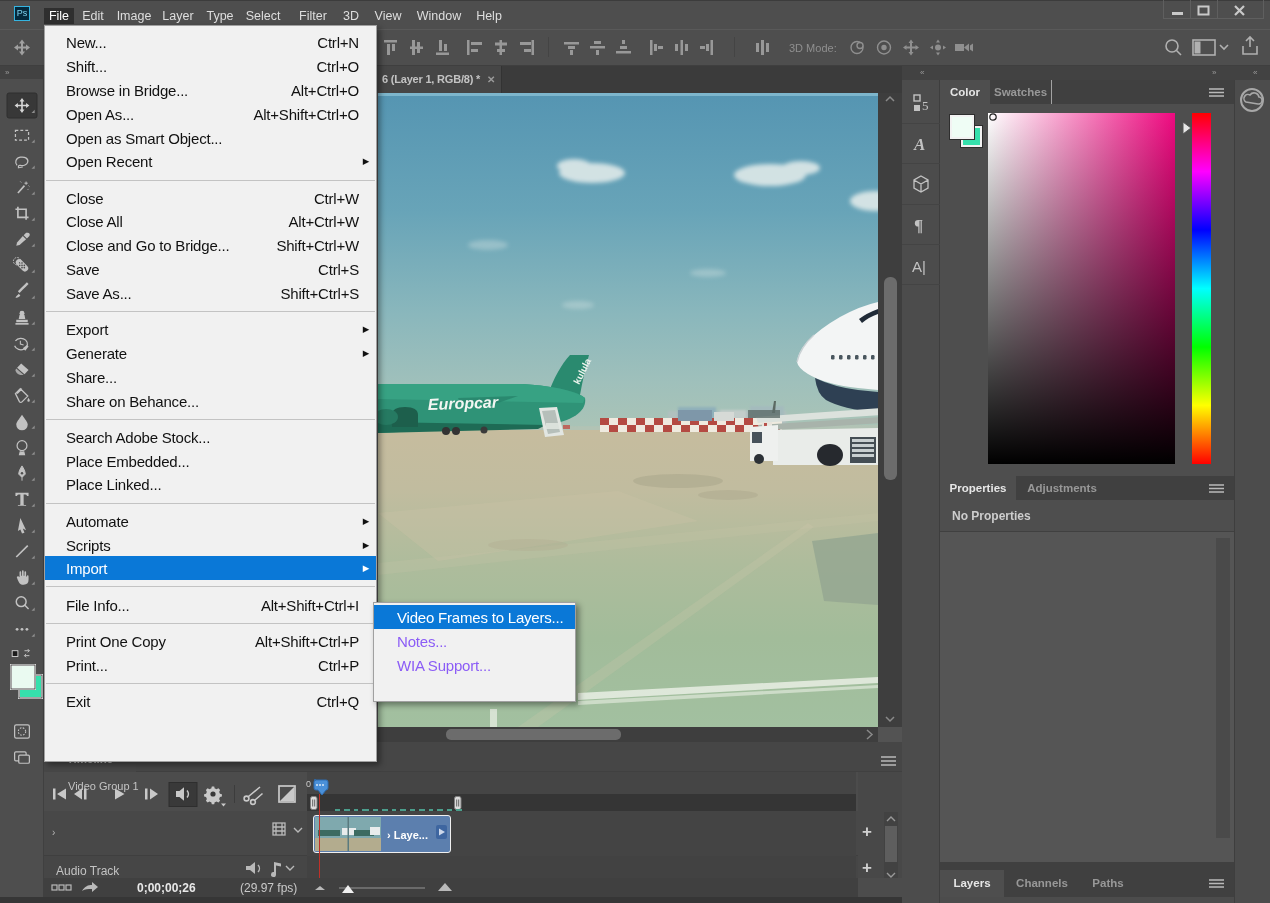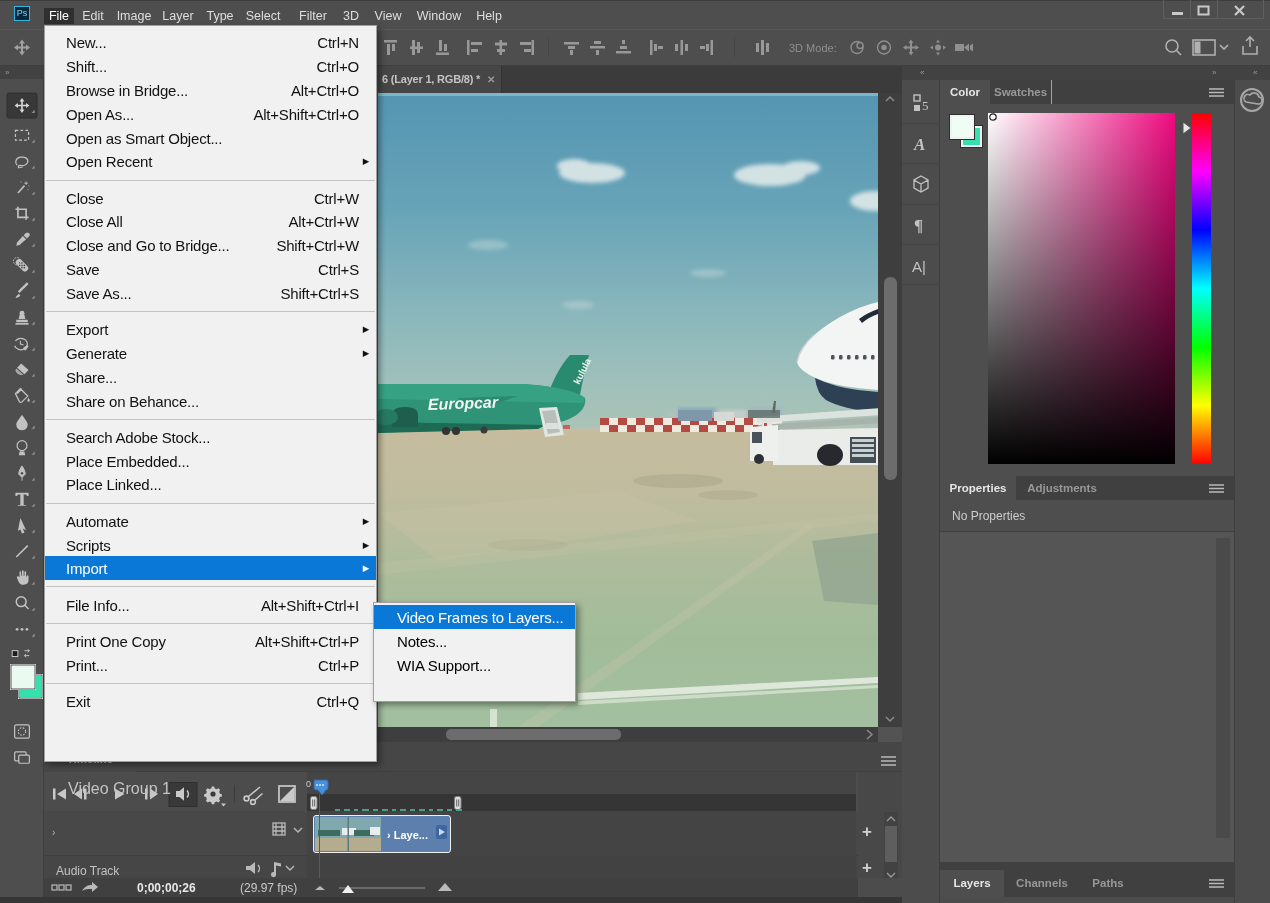--- a/index.html
+++ b/index.html
@@ -38,21 +38,21 @@
 #filemenu{left:44px;top:25px;width:333px;height:737px;background:#f1f1f1;border:1px solid #a0a0a0;box-shadow:3px 3px 6px rgba(0,0,0,0.4)}
 .mi{position:relative;height:23.8px;color:#111;font-size:15px;letter-spacing:-0.2px}
 .mi .lab{position:absolute;left:21px;top:50%;transform:translateY(-50%)}
 .mi .sc{position:absolute;right:17px;top:50%;transform:translateY(-50%)}
 .mi .arr{position:absolute;right:7px;top:50%;transform:translateY(-50%);font-size:8.5px}
 .mi.hl{background:#0a78d7;color:#fff}
 .mi.dis{color:#9f9f9f}
 .msep{height:12.5px;position:relative}
 .msep:after{content:"";position:absolute;left:1px;right:1px;top:50%;border-top:1px solid #c3c3c3}
 #submenu{left:373px;top:602px;width:203px;height:100px;background:#f1f1f1;border:1px solid #a0a0a0;box-shadow:3px 3px 6px rgba(0,0,0,0.4)}
-.si{position:relative;height:24px;color:#000000;font-size:15px;letter-spacing:-0.2px}
+.si{position:relative;height:24px;color:#8b5cf6;font-size:15px;letter-spacing:-0.2px}
 .si .lab{position:absolute;left:23px;top:50%;transform:translateY(-50%)}
 .si.hl{background:#0a78d7;color:#fff}
 .si.dis{color:#9f9f9f}
 </style></head>
 <body>
 <div class="a" id="titlebar"></div>
 <div class="a" id="pslogo">Ps</div>
 <div class="a mtab" id="mfile" style="left:44px;width:30px">File</div>
 <div class="a mtab" style="left:80px;width:26px">Edit</div>
 <div class="a mtab" style="left:114px;width:40px">Image</div>
@@ -545,21 +545,21 @@
     </g>
 <g>
       <rect x="235" y="7" width="16" height="16" fill="none" stroke="#c9c9c9" stroke-width="1.7"></rect>
       <path d="M250,8 L236,22 L250,22 Z" fill="#c9c9c9"></path>
     </g>
 </svg>
 
 <div class="a" style="left:44px;top:811px;width:814px;height:45px;background:#484848;border-bottom:1px solid #3f3f3f"></div>
 <div class="a" style="left:44px;top:856px;width:814px;height:22px;background:#464646"></div>
 <div class="a" style="left:52px;top:827px;color:#b5b5b5;font-size:10px">›</div>
-<div class="a" style="left:68px;top:780px;color:#c3c3c3;font-size:16px">Video Group 1</div>
+<div class="a" style="left:68px;top:780px;color:#c3c3c3;font-size:11px">Video Group 1</div>
 <div class="a" style="left:56px;top:864px;color:#c3c3c3;font-size:12px">Audio Track</div>
 
 <svg class="a" style="left:270px;top:820px" width="40" height="20">
     <g fill="none" stroke="#b9b9b9" stroke-width="1.3">
       <rect x="3" y="3" width="12" height="12"></rect>
       <path d="M6,3 v12 M12,3 v12 M3,7 h12 M3,11 h12"></path>
     </g>
     <path d="M24,8 l4,4 4,-4" stroke="#b9b9b9" fill="none" stroke-width="1.4"></path>
   </svg>
 <svg class="a" style="left:242px;top:858px" width="60" height="20">
@@ -712,21 +712,21 @@
 <div class="a" id="huebar"></div>
 
 <div class="a" style="left:940px;top:476px;width:294px;height:24px;background:#404040"></div>
 <div class="a ptab ptabact" style="left:940px;top:476px;width:76px;height:24px">Properties</div>
 <div class="a ptab" style="left:1016px;top:476px;width:92px;height:24px">Adjustments</div>
 <svg class="a" style="left:1208px;top:483px" width="18" height="12">
     <g stroke="#b9b9b9" stroke-width="1.5">
       <path d="M1,2 h15 M1,5.5 h15 M1,9 h15"></path>
     </g>
   </svg>
-<div class="a" style="left:940px;top:500px;width:294px;height:32px;background:#4e4e4e;border-bottom:1px solid #404040;color:#cdcdcd;font-size:12px;font-weight:normal;line-height:32px;padding-left:12px">No Properties</div>
+<div class="a" style="left:940px;top:500px;width:294px;height:32px;background:#4e4e4e;border-bottom:1px solid #404040;color:#cdcdcd;font-size:12px;font-weight:bold;line-height:32px;padding-left:12px">No Properties</div>
 <div class="a" style="left:940px;top:532px;width:294px;height:330px;background:#555555"></div>
 <div class="a" style="left:1216px;top:538px;width:14px;height:300px;background:#4a4a4a"></div>
 
 <div class="a" style="left:940px;top:862px;width:294px;height:35px;background:#404040"></div>
 <div class="a ptab ptabact" style="left:940px;top:870px;width:64px;height:27px;line-height:27px">Layers</div>
 <div class="a ptab" style="left:1004px;top:870px;width:76px;height:27px;line-height:27px">Channels</div>
 <div class="a ptab" style="left:1080px;top:870px;width:56px;height:27px;line-height:27px">Paths</div>
 <svg class="a" style="left:1208px;top:878px" width="18" height="12">
     <g stroke="#b9b9b9" stroke-width="1.5">
       <path d="M1,2 h15 M1,5.5 h15 M1,9 h15"></path>

